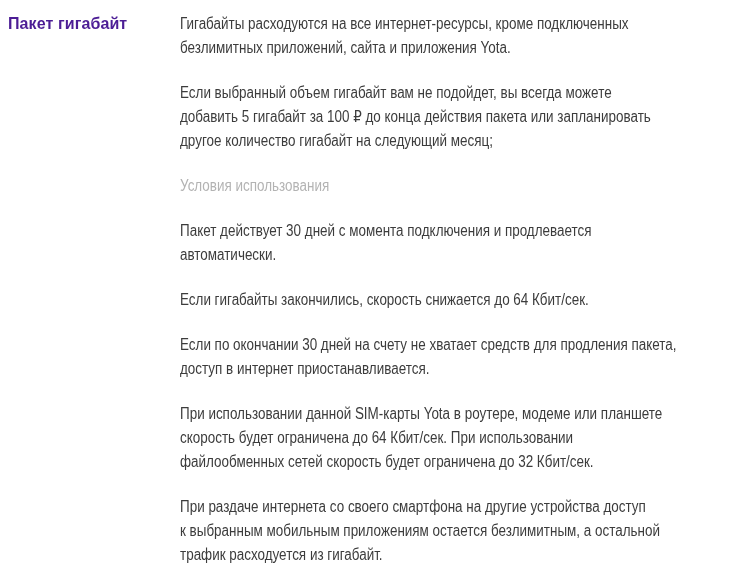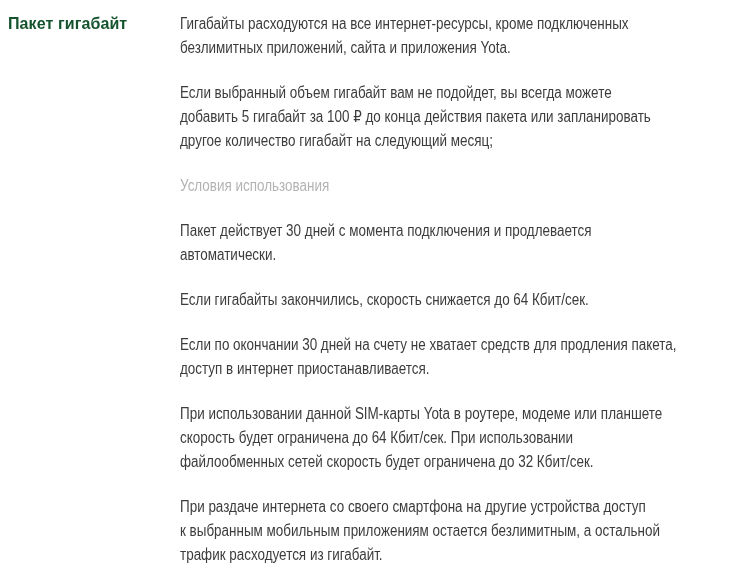--- a/index.html
+++ b/index.html
@@ -23,21 +23,21 @@
   .label-col {
     width: 180px;
     flex: 0 0 180px;
     padding-left: 8px;
   }
   .label-col h2 {
     margin: 0;
     font-size: 16px;
     line-height: 24px;
     font-weight: bold;
-    color: #14532d;
+    color: #4c1d95;
     letter-spacing: 0.1px;
   }
   .content-col {
     width: 645px;
     flex: 0 0 645px;
     transform: scaleX(0.84);
     transform-origin: 0 0;
     font-size: 16px;
     line-height: 24px;
     color: #3c3c3c;

